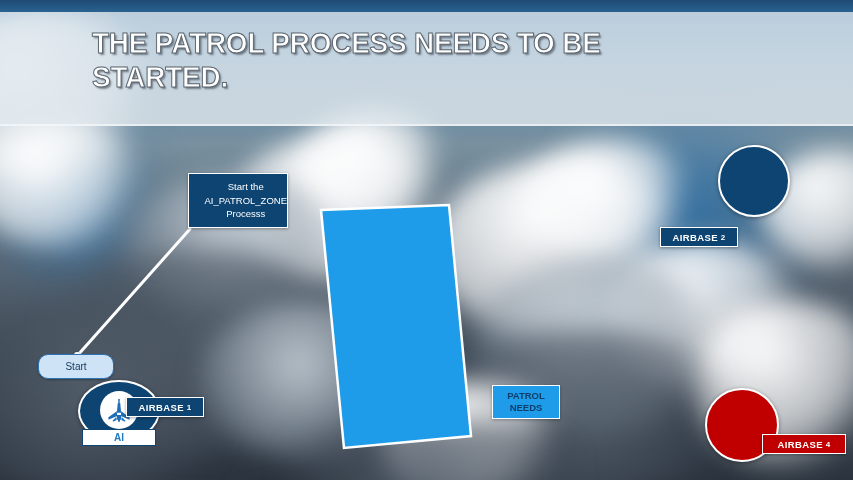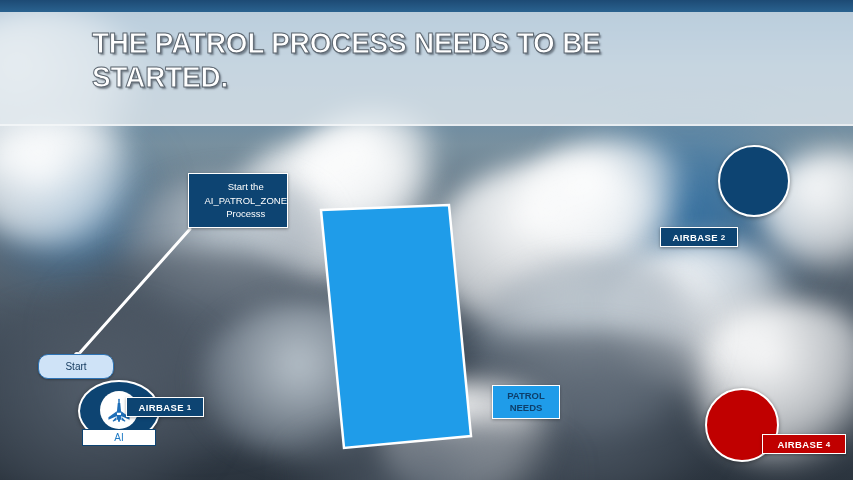--- a/index.html
+++ b/index.html
@@ -73,21 +73,21 @@
     box-shadow:0 1px 4px rgba(0,0,0,.4);
     display:flex;align-items:center;justify-content:center;
   }
   .jet-disc{
     width:38px;height:38px;border-radius:50%;background:#ffffff;
     display:flex;align-items:center;justify-content:center;margin-top:-2px;
   }
   .ai-label{
     left:82px;top:429px;width:74px;height:17px;
     background:#ffffff;border:1.4px solid #0d4472;
-    color:#1f7ac4;font-size:10px;font-weight:normal;
+    color:#1f7ac4;font-size:10px;font-weight:bold;
     display:flex;align-items:center;justify-content:center;
   }
 
   .ab-label{
     height:20px;border:1.5px solid #ffffff;
     display:flex;align-items:center;justify-content:center;
     color:#ffffff;font-size:9.5px;font-weight:bold;letter-spacing:.4px;
     box-shadow:0 1px 3px rgba(0,0,0,.35);
     margin-top:39px;
   }

